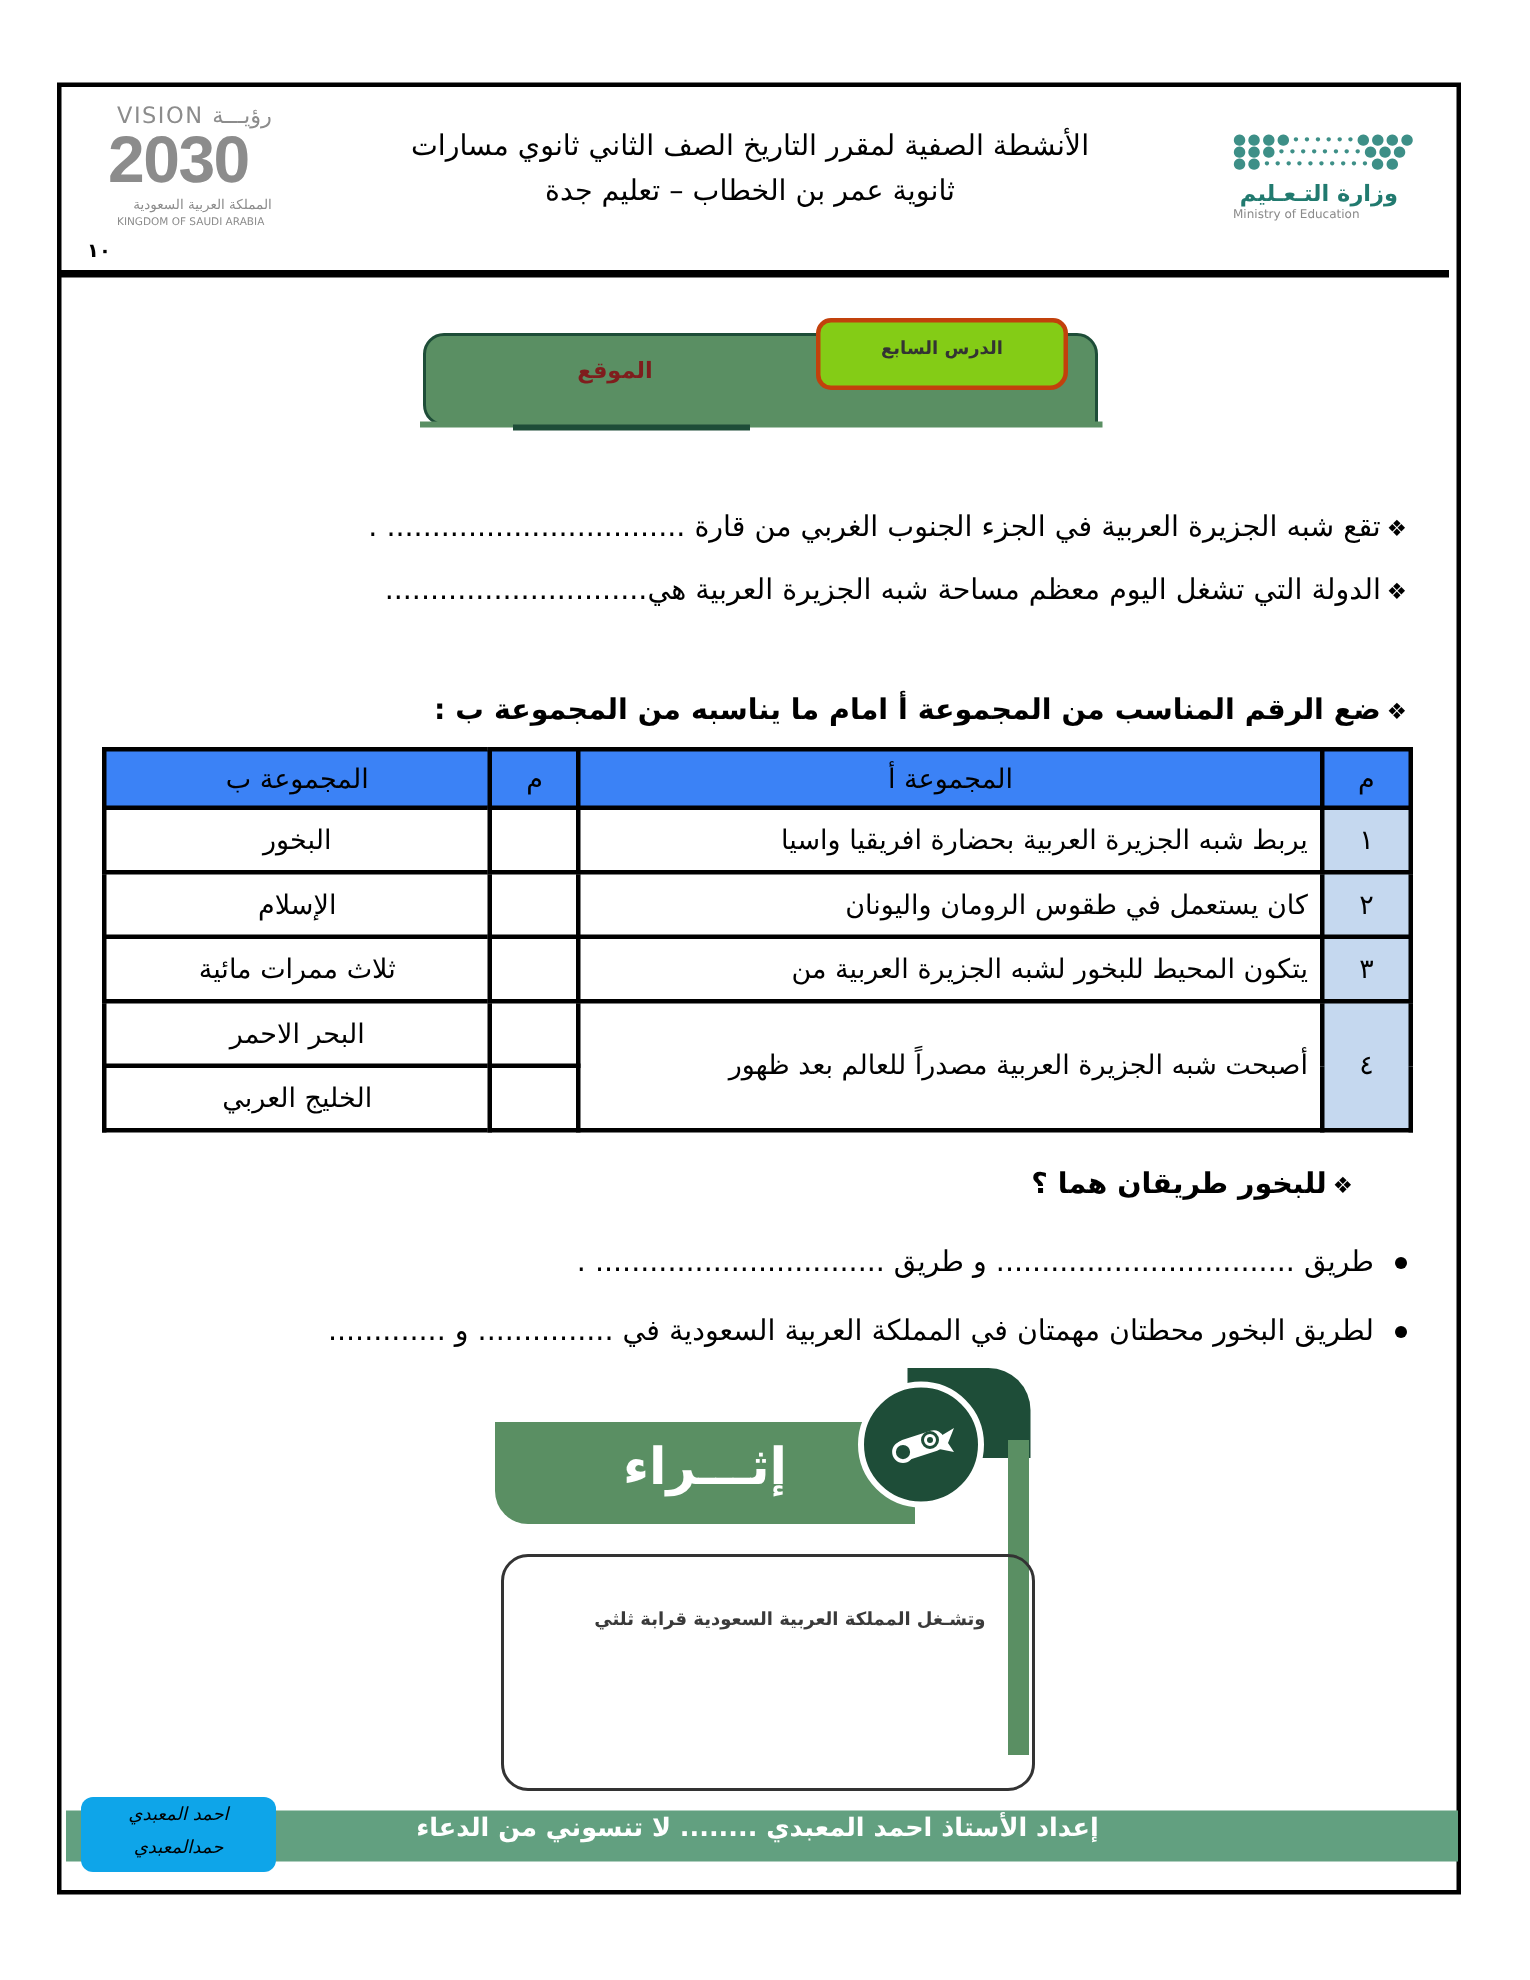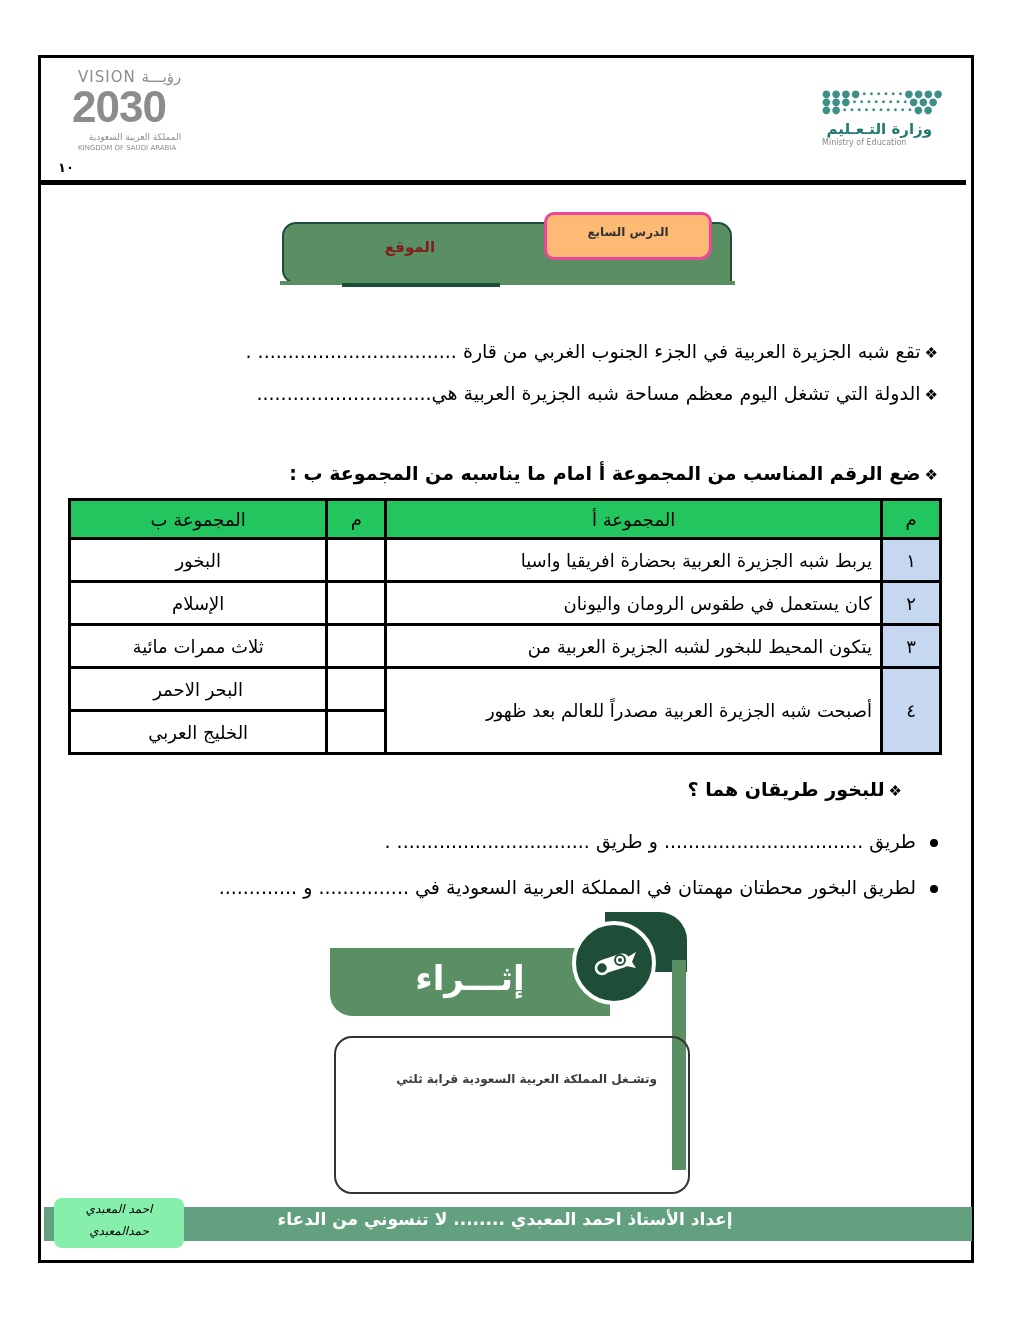--- a/index.html
+++ b/index.html
@@ -24,40 +24,40 @@
   .moe-logo { position:absolute; left:818px; top:90px; width:125px; height:60px; }
   .moe-dots { position:absolute; left:4px; top:0; font-size:10px; letter-spacing:1px; color:#3d8f87; line-height:8px; }
   .moe-ar { position:absolute; left:4px; top:30px; font-size:15px; color:#217a6f; direction:rtl; width:110px; text-align:right; font-weight:bold; }
   .moe-en { position:absolute; left:4px; top:48px; font-size:8px; color:#8a8a8a; }
 
   
   .lesson-banner { position:absolute; left:282px; top:222px; width:450px; height:62px;
          background:#5a8f63; border:2px solid #1e4d38; border-radius:14px 14px 0 14px; box-sizing:border-box; }
   .banner-base { position:absolute; left:280px; top:281px; width:455px; height:4px; background:#5a8f63; }
   .banner-shadow { position:absolute; left:342px; top:283px; width:158px; height:4px; background:#1e4d38; }
-  .lesson-tab { position:absolute; left:544px; top:212px; width:168px; height:48px; background:#fdba74;
-         border:3px solid #ec4899; border-radius:10px 10px 12px 10px; box-sizing:border-box; }
+  .lesson-tab { position:absolute; left:544px; top:212px; width:168px; height:48px; background:#84cc16;
+         border:3px solid #c2410c; border-radius:10px 10px 12px 10px; box-sizing:border-box; }
   .lesson-tab-label { position:absolute; left:0; right:0; top:10px; text-align:center; direction:rtl;
          font-size:12px; font-weight:bold; color:#333; }
   .lesson-title { position:absolute; left:340px; top:238px; width:140px; text-align:center; direction:rtl;
          font-size:15px; font-weight:bold; color:#7f1d1d; }
 
   
   .q-line { position:absolute; right:82px; direction:rtl; font-size:19px; white-space:nowrap; }
   .q-line .diamond { font-size:15px; margin-left:4px; }
   .q1 { top:340px; }
   .q2 { top:382px; }
   .q3 { top:462px; font-weight:bold; }
   .q4 { top:778px; right:118px; font-weight:bold; }
 
   
   .match-table { position:absolute; left:68px; top:498px; width:874px; border-collapse:collapse; direction:rtl;
          font-size:18px; }
   .match-table td, .match-table th { border:3px solid #000; padding:0 8px; height:40px; font-weight:normal; }
-  .match-table th { background:#22c55e; height:36px; }
+  .match-table th { background:#3b82f6; height:36px; }
   .col-num { width:40px; text-align:center; background:#c5d8ef; }
   .col-a { width:476px; text-align:right; }
   .col-m { width:40px; }
   .col-b { width:238px; text-align:center; }
   .match-table td.col-b.split { height:37px; }
 
   
   .bullet-line { position:absolute; right:82px; direction:rtl; font-size:19px; white-space:nowrap; }
   .bullet-line .dot { display:inline-block; width:8px; height:8px; background:#000; border-radius:50%;
          margin-left:14px; vertical-align:middle; }
@@ -77,39 +77,41 @@
   .enrich-icon { position:absolute; left:592px; top:944px; width:46px; height:36px; }
   .enrich-box { position:absolute; left:334px; top:1036px; width:356px; height:158px; border:2px solid #333;
          border-radius:18px; box-sizing:border-box; }
   .enrich-text { position:absolute; left:345px; top:1062px; width:312px; direction:rtl; text-align:right;
          font-size:12px; font-weight:bold; line-height:34px; color:#3a3a3a; }
 
   
   .footer-bar { position:absolute; left:44px; top:1207px; width:928px; height:34px; background:#62a080; }
   .footer-text { position:absolute; left:240px; top:1209px; width:530px; text-align:center; direction:rtl;
          font-size:17px; font-weight:bold; color:#fff; }
-  .signature { position:absolute; left:54px; top:1198px; width:130px; height:50px; background:#86efac;
+  .signature { position:absolute; left:54px; top:1198px; width:130px; height:50px; background:#0ea5e9;
          border-radius:8px; }
   .signature-line { position:absolute; left:0; width:130px; text-align:center; font-size:12px; font-style:italic;
          direction:rtl; font-family:"DejaVu Serif", serif; }
 </style>
 </head>
 <body>
 
 <div class="page-frame"></div>
 
 <div class="vision-logo">
   <div class="vision-top">VISION رؤيـــة</div>
   <div class="vision-2030">2030</div>
   <div class="vision-ar">المملكة العربية السعودية</div>
   <div class="vision-en">KINGDOM OF SAUDI ARABIA</div>
 </div>
 <div class="page-number">١٠</div>
 
 <div class="header-text">
+  <div>الأنشطة الصفية لمقرر التاريخ الصف الثاني ثانوي  مسارات</div>
+  <div>ثانوية عمر بن الخطاب – تعليم جدة</div>
 </div>
 
 <div class="moe-logo">
   <div class="moe-dots">●●●●∙∙∙∙∙∙●●●●<br>●●●∙∙∙∙∙∙∙∙●●●<br>●●∙∙∙∙∙∙∙∙∙∙●●</div>
   <div class="moe-ar">وزارة التـعـليم</div>
   <div class="moe-en">Ministry of Education</div>
 </div>
 
 <div class="header-rule"></div>
 

